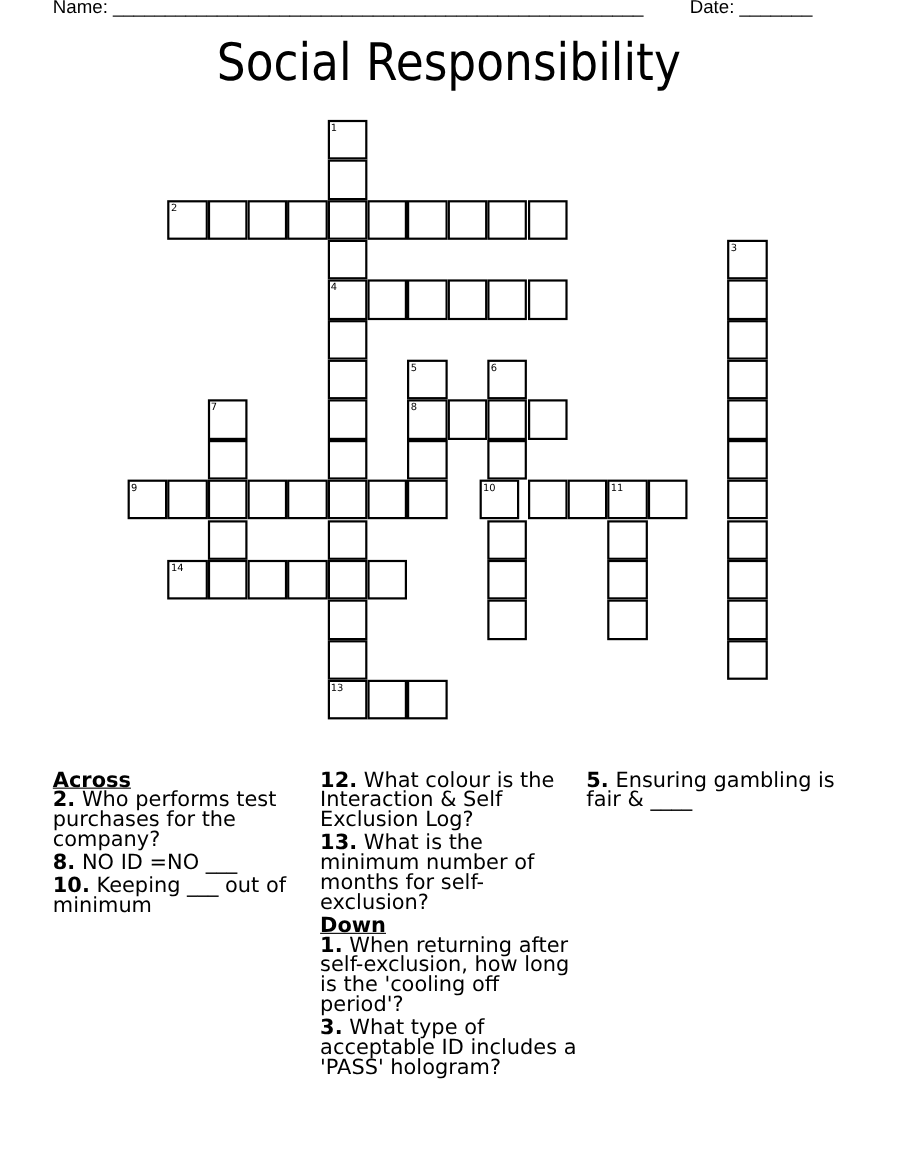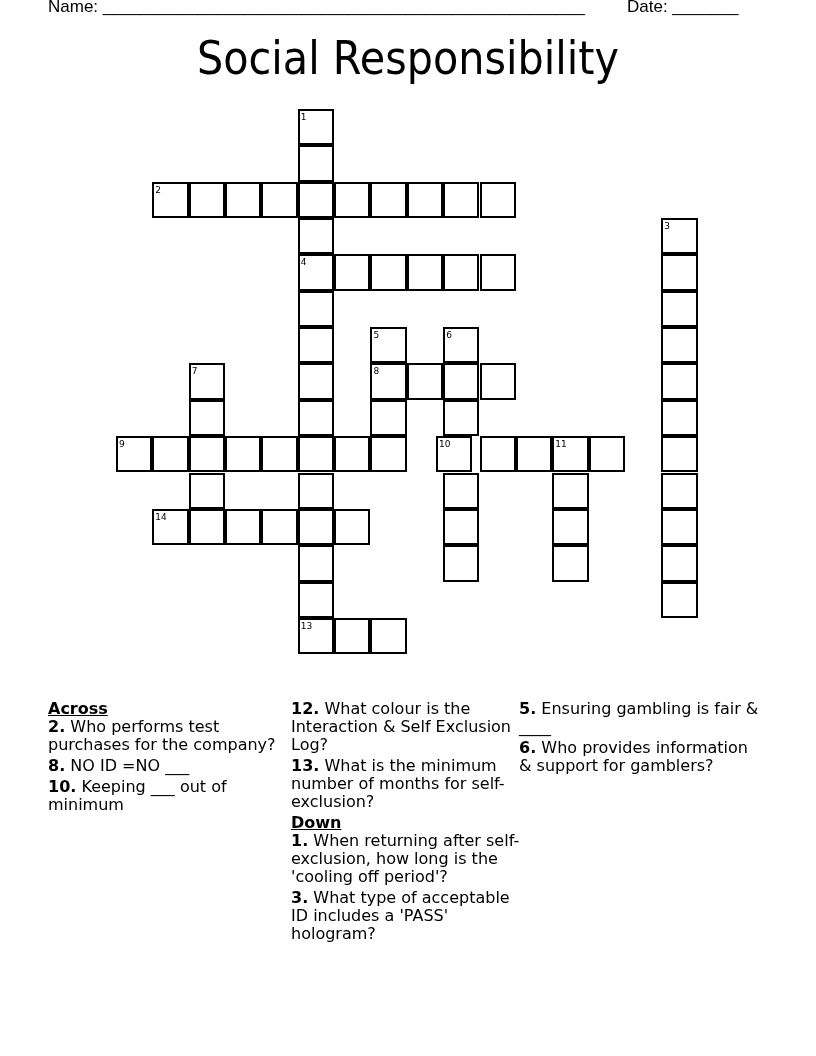--- a/index.html
+++ b/index.html
@@ -4,24 +4,24 @@
   <style>
     html, body { margin: 0; padding: 0; background: #ffffff; }
     body { width: 816px; height: 1056px; position: relative; overflow: hidden; color: #000; }
     .header-line { position: absolute; top: -3px; font-family: "Liberation Sans", sans-serif; font-size: 17px; white-space: nowrap; }
     .name-line { left: 48px; }
     .date-line { left: 627px; }
     .title { position: absolute; top: 30px; left: 0; width: 816px; text-align: center; font-family: "DejaVu Sans", sans-serif; font-size: 47px; font-weight: normal; letter-spacing: 0px; transform: scaleX(0.88); transform-origin: center; }
     .grid { position: absolute; left: 0; top: 0; width: 816px; height: 680px; }
     .cell { position: absolute; width: 36.35px; height: 36.35px; box-sizing: border-box; border: 2px solid #000; background: #fff; margin-left: -1px; margin-top: -1px; }
     .cell .num { position: absolute; top: 1px; left: 1px; font-family: "DejaVu Sans", sans-serif; font-size: 9px; line-height: 10px; }
-    .clues { position: absolute; top: 700px; font-family: "DejaVu Sans", sans-serif; font-size: 16px; line-height: 18px; }
+    .clues { position: absolute; top: 700px; font-family: "DejaVu Sans", sans-serif; font-size: 19px; line-height: 18px; }
     .col1 { left: 48px; width: 235px; }
     .col2 { left: 291px; width: 235px; }
-    .col3 { left: 519px; width: 240px; }
+    .col3 { left: 533px; width: 240px; }
     .clue-head { text-decoration: underline; font-weight: bold; margin-bottom: 0; }
     .clue { margin-bottom: 3px; }
     .clue b { font-weight: bold; }
   </style>
 </head>
 <body>
 
 <div class="header-line name-line">Name: ___________________________________________________</div>
 <div class="header-line date-line">Date: _______</div>
 
@@ -142,14 +142,13 @@
 <div class="clues col2">
   <div class="clue"><b>12.</b><span> What colour is the Interaction &amp; Self Exclusion Log?</span></div>
   <div class="clue"><b>13.</b><span> What is the minimum number of months for self-exclusion?</span></div>
   <div class="clue-head">Down</div>
   <div class="clue"><b>1.</b><span> When returning after self-exclusion, how long is the 'cooling off period'?</span></div>
   <div class="clue"><b>3.</b><span> What type of acceptable ID includes a 'PASS' hologram?</span></div>
 </div>
 
 <div class="clues col3">
   <div class="clue"><b>5.</b><span> Ensuring gambling is fair &amp; ____</span></div>
-  <div class="clue"><b>6.</b><span> Who provides information &amp; support for gamblers?</span></div>
 </div>
 
 </body></html>

